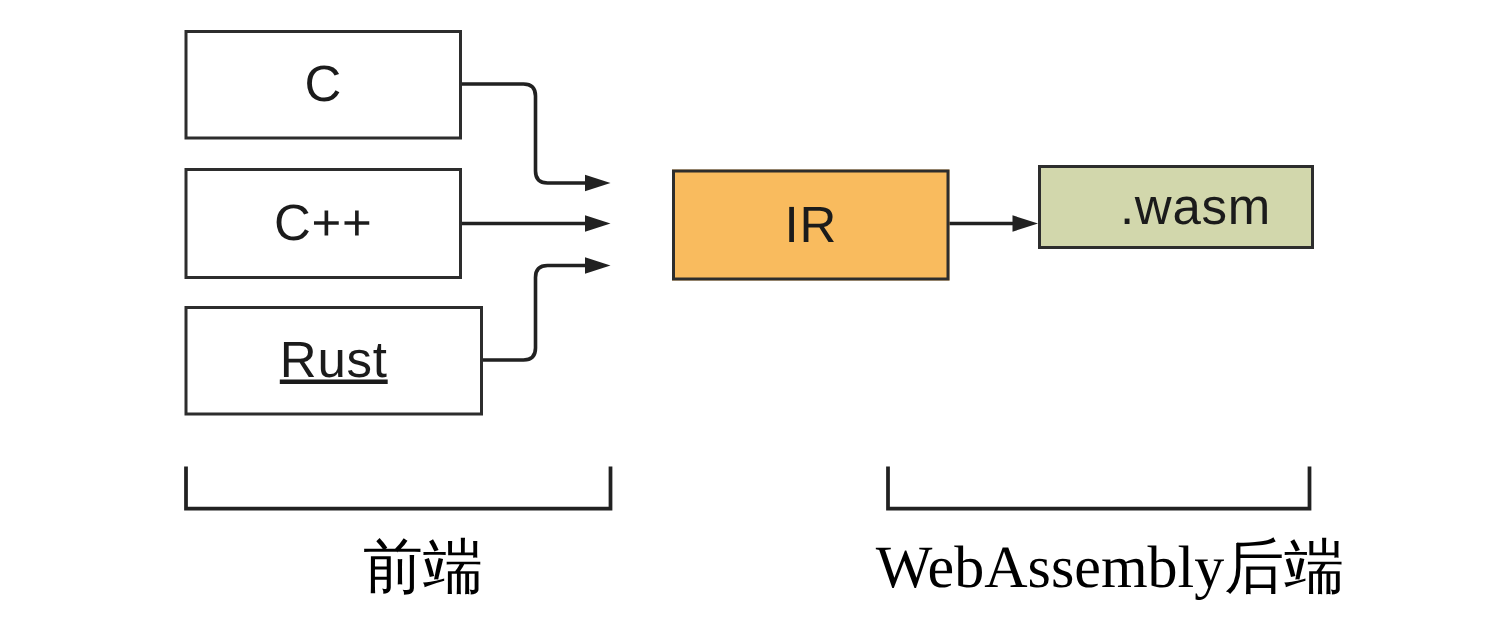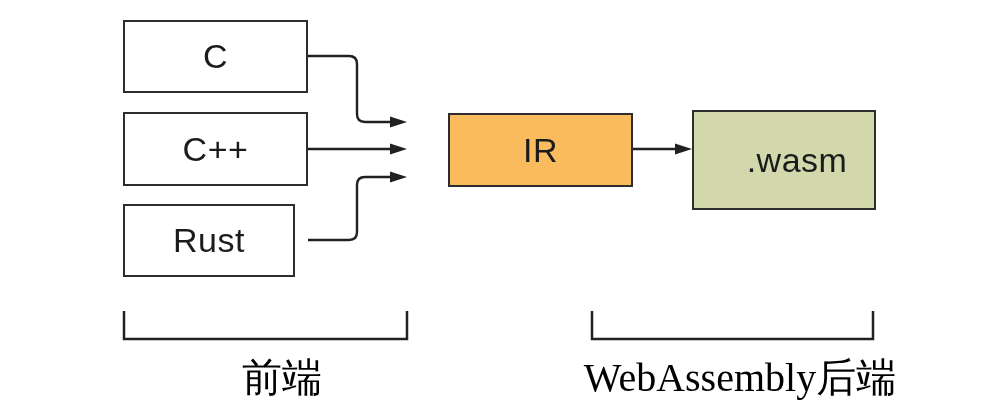--- a/index.html
+++ b/index.html
@@ -22,23 +22,23 @@
     background: #ffffff;
     display: flex;
     align-items: center;
     justify-content: center;
     font-size: 34px;
     color: #1b1b1b;
     letter-spacing: 0.5px;
   }
   .node-c    { left: 123px; top: 20px;  width: 185px; height: 73px; }
   .node-cpp  { left: 123px; top: 112px; width: 185px; height: 74px; }
-  .node-rust { left: 123px; top: 204px; width: 172px; height: 73px; }
+  .node-rust { left: 123px; top: 204px; width: 199px; height: 73px; text-decoration: underline; }
   .node-ir   { left: 407px; top: 113px; width: 185px; height: 74px; margin-left: 41px; }
-  .node-wasm { left: 692px; top: 110px; width: 184px; height: 100px; padding-left: 26px; }
+  .node-wasm { left: 692px; top: 110px; width: 184px; height: 56px; padding-left: 26px; }
 
   .edges-layer {
     position: absolute;
     left: 0;
     top: 0;
     width: 996px;
     height: 413px;
     pointer-events: none;
   }
   .edge {

